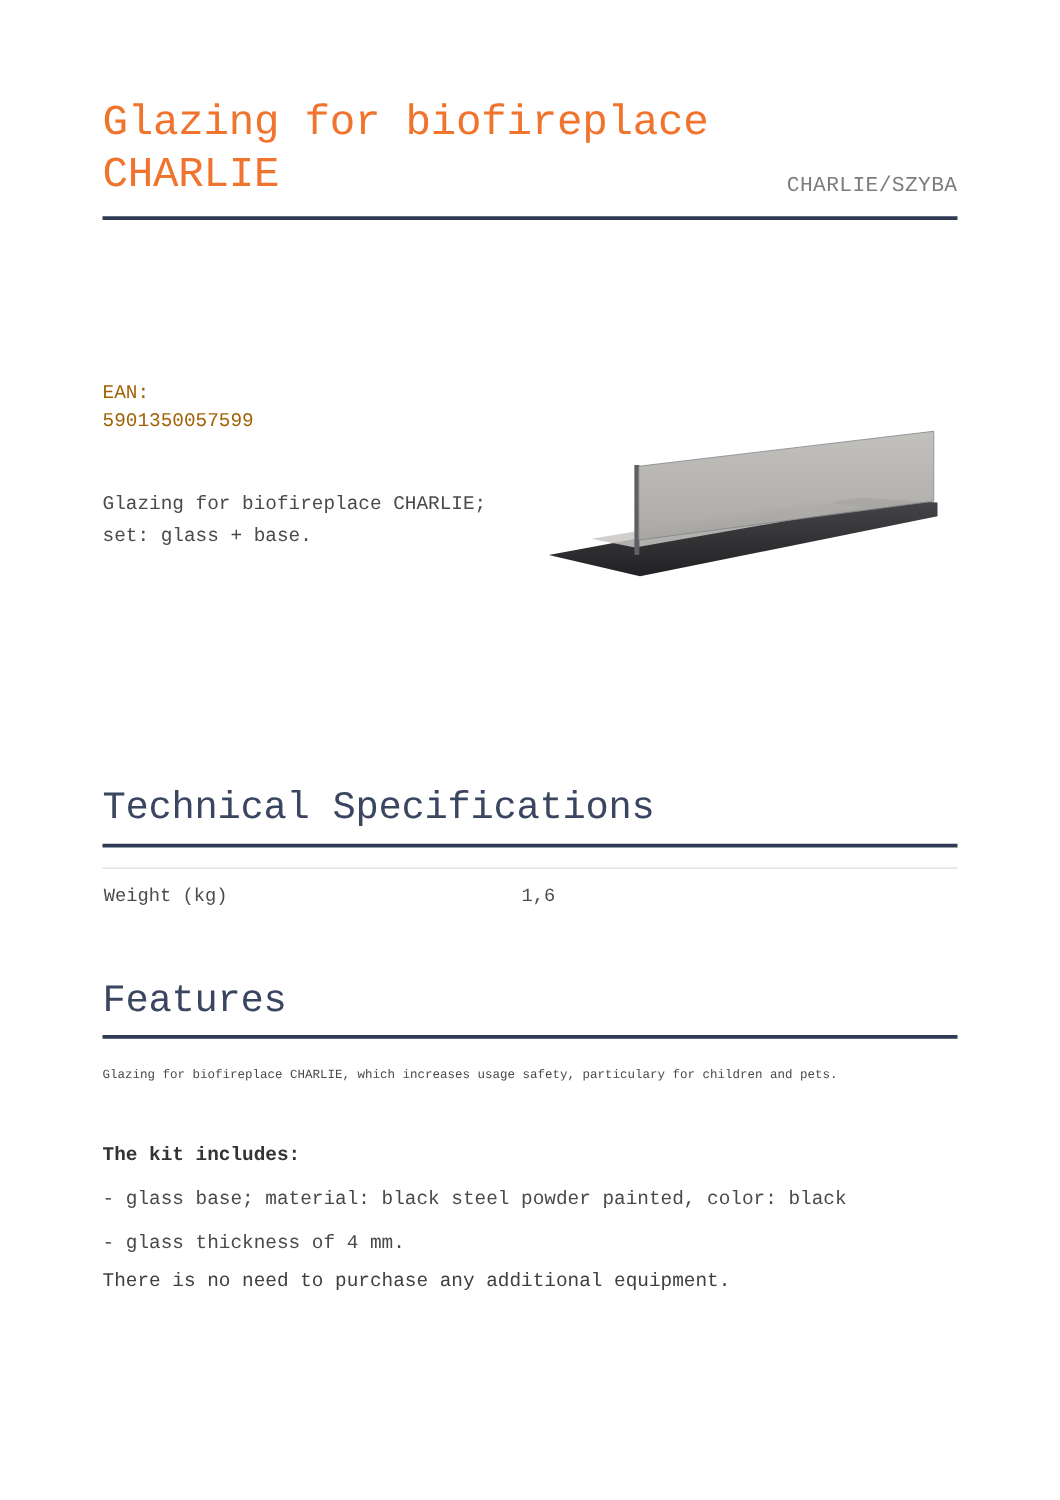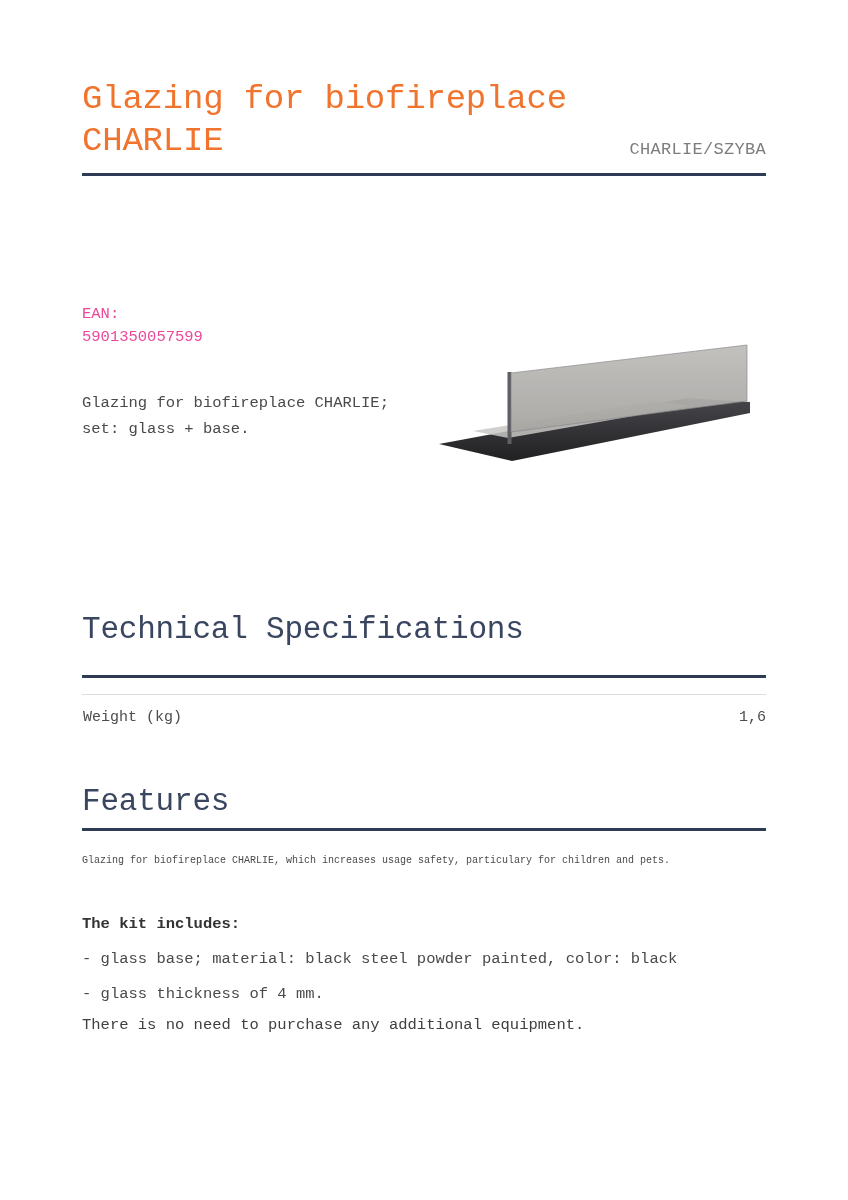--- a/index.html
+++ b/index.html
@@ -32,51 +32,51 @@
     position:absolute;right:82px;top:140px;
     font-size:17px;color:var(--muted-gray);letter-spacing:0.3px;
   }
   .rule{
     position:absolute;left:82px;width:684px;height:3px;
     background:var(--rule-navy);
   }
   .rule-header{top:173px;}
   .ean-block{
     position:absolute;left:82px;top:303px;
-    font-size:15.5px;line-height:23px;color:#ec4899;
+    font-size:15.5px;line-height:23px;color:#a16207;
   }
   .description{
     position:absolute;left:82px;top:368px;width:335px;
     font-size:15.5px;line-height:26px;color:#4A4A4A;margin-top:22px;
   }
   .product-image{
     position:absolute;left:430px;top:330px;width:370px;height:140px;
   }
   .section-heading{
     position:absolute;left:82px;
     font-size:31px;font-weight:500;line-height:34px;
     color:var(--heading-navy);letter-spacing:-0.2px;
   }
-  .heading-tech{top:613px;}
+  .heading-tech{top:630px;}
   .rule-tech{top:675px;}
   .heading-features{top:785px;}
   .rule-features{top:828px;}
   .spec-table{
     position:absolute;left:82px;top:694px;width:684px;
     font-size:15px;color:var(--body-text);
   }
   .spec-row{
     display:flex;align-items:flex-start;
     border-top:1px solid var(--table-border);
     line-height:23px;
   }
   .spec-row.weight{padding:11px 0;}
   .spec-row.alt{background:var(--row-alt-bg);padding:3px 0 4px;}
   .spec-label{flex:0 0 49%;padding-left:1px;}
-  .spec-value{flex:1;text-align:right;}
+  .spec-value{flex:1;text-align:left;}
   .features-intro{
     position:absolute;left:82px;top:849px;width:684px;
     font-size:10px;line-height:24px;color:#4A4A4A;
   }
   .kit-heading{
     position:absolute;left:82px;top:915px;
     font-size:15.5px;font-weight:bold;color:#333333;
   }
   .kit-item{position:absolute;left:82px;font-size:15.5px;color:#4A4A4A;}
   .kit-item-0{top:950px;}

